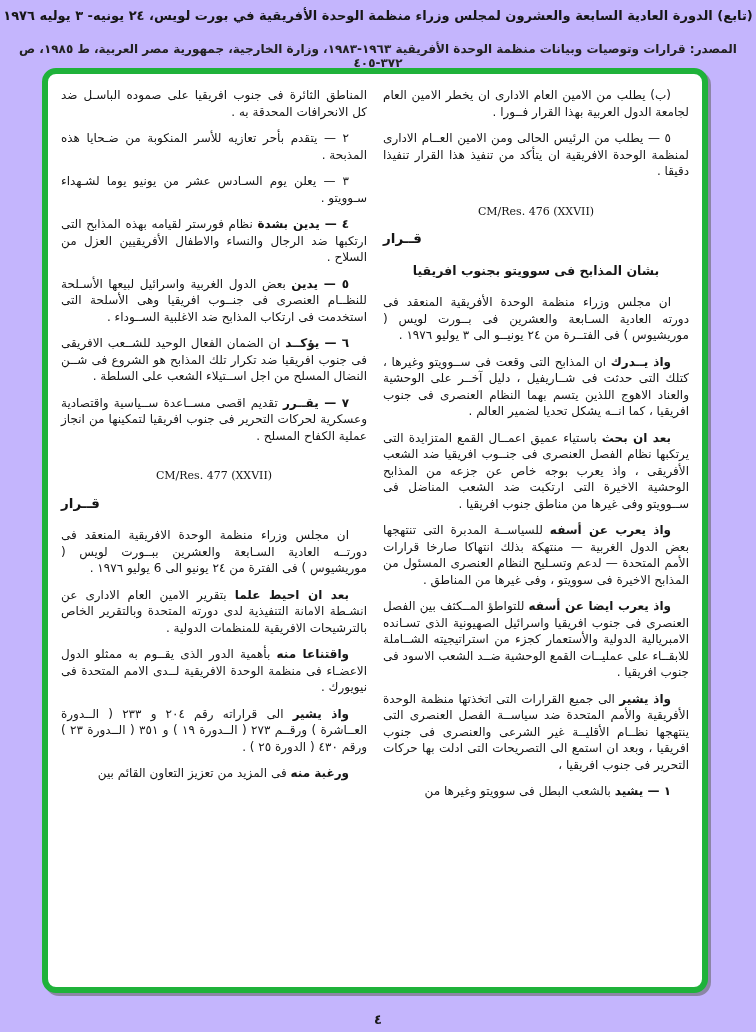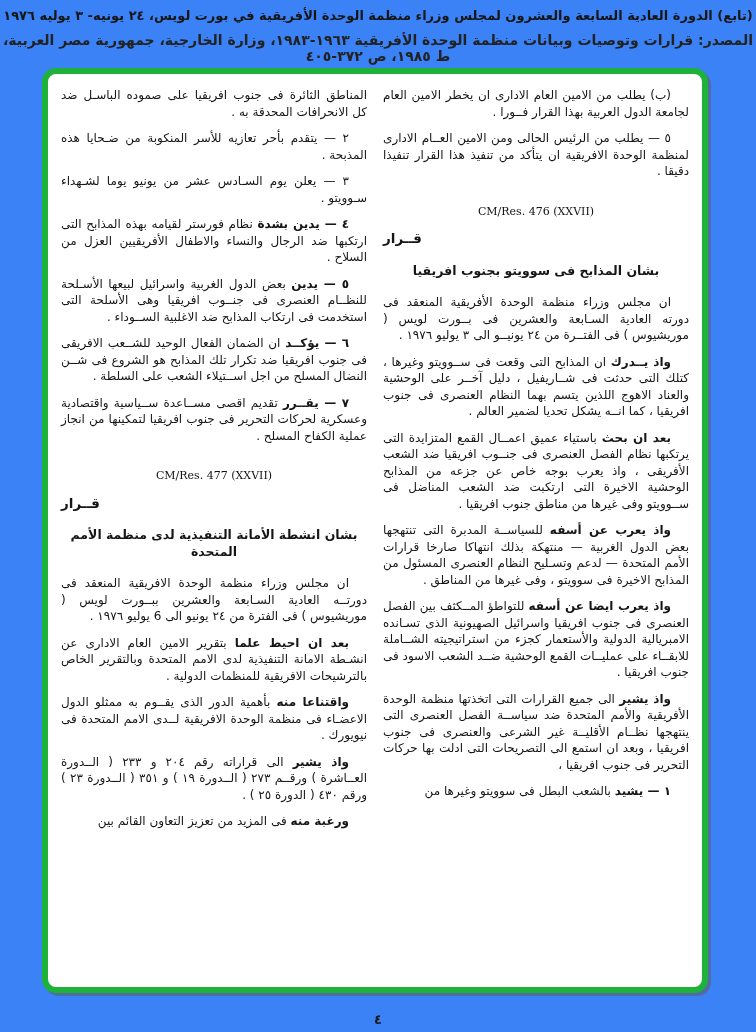--- a/index.html
+++ b/index.html
@@ -1,28 +1,28 @@
 <!DOCTYPE html>
 <html lang="ar" dir="rtl"><head>
 <meta charset="utf-8">
 <style>
   * { margin:0; padding:0; box-sizing:border-box; }
   html,body { background:#ffffff; }
   .page {
     position:relative;
     width:756px; height:1032px;
-    background:#3b82f6;
+    background:#c4b5fd;
     font-family:"DejaVu Sans", sans-serif;
     color:#161616;
     overflow:hidden;
   }
   
   .header { position:absolute; top:8px; left:0; width:100%; text-align:center; direction:rtl; }
   .h-session { font-size:13px; font-weight:bold; letter-spacing:0; }
-  .h-source  { font-size:14px; font-weight:bold; margin-top:9px; color:#222; }
+  .h-source  { font-size:12px; font-weight:bold; margin-top:19px; color:#222; }
   
   .frame {
     position:absolute; left:42px; top:68px;
     width:666px; height:925px;
     border:6px solid #1fb23a;
     border-radius:14px;
     box-shadow:3px 3px 0 rgba(95,95,95,.55);
     background:#fff;
     padding:13px 13px 8px 13px;
     overflow:hidden;
@@ -78,23 +78,22 @@
       <div class="col">
         <p class="para noindent"><span>المناطق الثائرة فى جنوب افريقيا على صموده الباسـل ضد كل الانحرافات المحدقة به .</span></p>
         <p class="para"><span>٢ — يتقدم بأحر تعازيه للأسر المنكوبة من ضـحايا هذه المذبحة .</span></p>
         <p class="para"><span>٣ — يعلن يوم السـادس عشر من يونيو يوما لشـهداء سـوويتو .</span></p>
         <p class="para"><b class="lead">٤ — يدين بشدة</b> <span>نظام فورستر لقيامه بهذه المذابح التى ارتكبها ضد الرجال والنساء والاطفال الأفريقيين العزل من السلاح .</span></p>
         <p class="para"><b class="lead">٥ — يدين</b> <span>بعض الدول الغربية واسرائيل لبيعها الأسـلحة للنظــام العنصرى فى جنــوب افريقيا وهى الأسلحة التى استخدمت فى ارتكاب المذابح ضد الاغلبية الســوداء .</span></p>
         <p class="para"><b class="lead">٦ — يؤكــد</b> <span>ان الضمان الفعال الوحيد للشــعب الافريقى فى جنوب افريقيا ضد تكرار تلك المذابح هو الشروع فى شــن النضال المسلح من اجل اســتيلاء الشعب على السلطة .</span></p>
         <p class="para"><b class="lead">٧ — يقــرر</b> <span>تقديم اقصى مســاعدة ســياسية واقتصادية وعسكرية لحركات التحرير فى جنوب افريقيا لتمكينها من انجاز عملية الكفاح المسلح .</span></p>
         <p class="ref">CM/Res. 477 (XXVII)</p>
         <p class="title">قــرار</p>
-        <p class="subtitle">بشان انشطة الأمانة التنفيذية لدى منظمة الأمم المتحدة</p>
         <p class="para"><span>ان مجلس وزراء منظمة الوحدة الافريقية المنعقد فى دورتــه العادية السـابعة والعشرين ببــورت لويس ( موريشيوس ) فى الفترة من ٢٤ يونيو الى 6 يوليو ١٩٧٦ .</span></p>
-        <p class="para"><b class="lead">بعد ان احيط علما</b> <span>بتقرير الامين العام الادارى عن انشـطة الامانة التنفيذية لدى الامم المتحدة وبالتقرير الخاص بالترشيحات الافريقية للمنظمات الدولية .</span></p>
+        <p class="para"><b class="lead">بعد ان احيط علما</b> <span>بتقرير الامين العام الادارى عن انشـطة الامانة التنفيذية لدى دورته المتحدة وبالتقرير الخاص بالترشيحات الافريقية للمنظمات الدولية .</span></p>
         <p class="para"><b class="lead">واقتناعا منه</b> <span>بأهمية الدور الذى يقــوم به ممثلو الدول الاعضـاء فى منظمة الوحدة الافريقية لــدى الامم المتحدة فى نيويورك .</span></p>
         <p class="para"><b class="lead">واذ يشير</b> <span>الى قراراته رقم ٢٠٤ و ٢٣٣ ( الــدورة العــاشرة ) ورقــم ٢٧٣ ( الــدورة ١٩ ) و ٣٥١ ( الــدورة ٢٣ ) ورقم ٤٣٠ ( الدورة ٢٥ ) .</span></p>
         <p class="para"><b class="lead">ورغبة منه</b> <span>فى المزيد من تعزيز التعاون القائم بين</span></p>
       </div>
 
     </div>
   </div>
 
   <div class="pagenum">٤</div>
 

